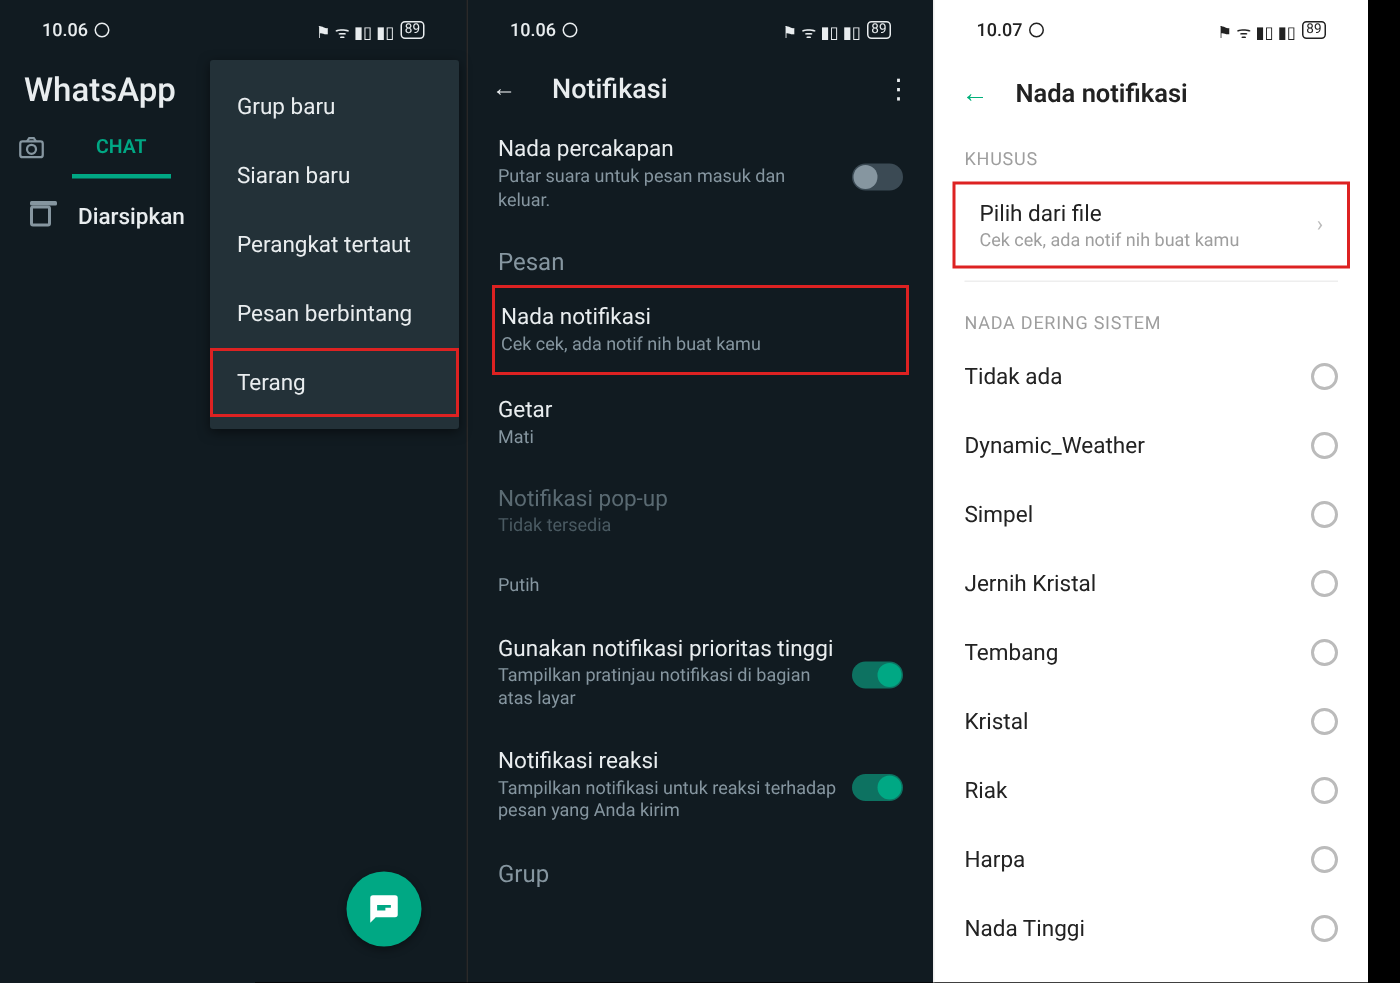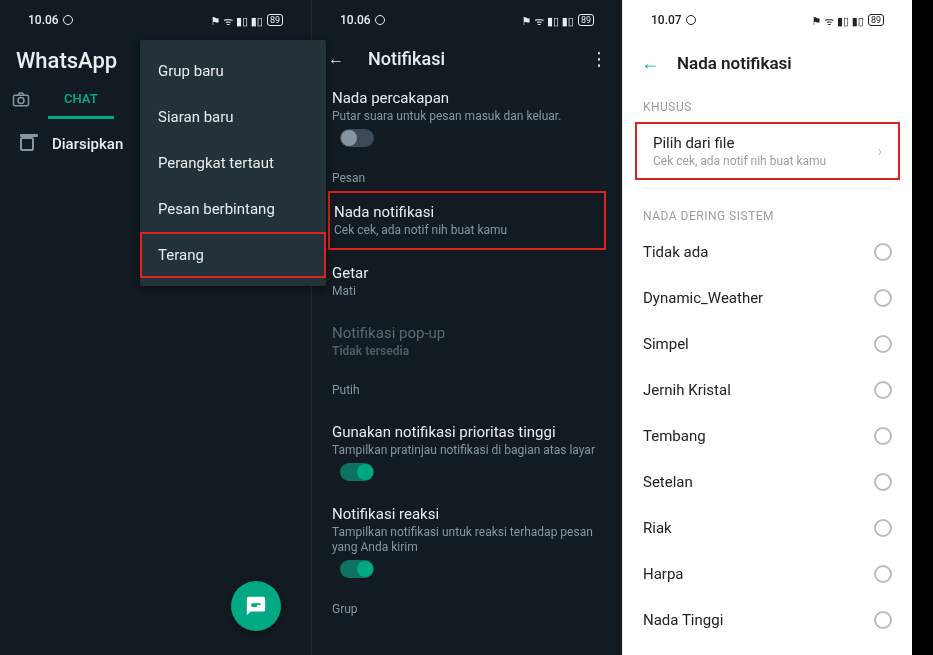--- a/index.html
+++ b/index.html
@@ -21,38 +21,38 @@
 .wa-title { color: #e9edef; font-size: 22px; font-weight: 500; }
 .wa-tabs { display: flex; align-items: center; padding: 0 12px; color: #8696a0; font-size: 13px; }
 .wa-tabs .cam { width: 20px; margin-right: 16px; }
 .wa-tabs .tab { padding: 10px 16px; font-weight: 600; }
 .wa-tabs .tab.active { color: #00a884; border-bottom: 3px solid #00a884; }
 
 .archived { display: flex; align-items: center; gap: 18px; padding: 16px 20px; color: #e9edef; font-size: 15px; font-weight: 500; }
 .archive-icon { width: 14px; height: 14px; border: 2px solid #8696a0; border-radius: 2px; position: relative; }
 .archive-icon::after { content:""; position:absolute; top:-5px; left:-2px; width:18px; height:3px; background:#8696a0; border-radius:1px; }
 
-.overflow-menu { position: absolute; top: 40px; left: 140px; width: 186px; background: #233138; border-radius: 2px; box-shadow: 0 2px 8px rgba(0,0,0,.5); padding: 8px 0; z-index: 5; }
+.overflow-menu { position: absolute; top: 40px; left: 140px; width: 166px; background: #233138; border-radius: 2px; box-shadow: 0 2px 8px rgba(0,0,0,.5); padding: 8px 0; z-index: 5; }
 .overflow-menu .item { padding: 14px 18px; color: #e9edef; font-size: 15px; }
 .hl-red { outline: 2px solid #d22; outline-offset: -2px; }
 
 .fab { position: absolute; bottom: 24px; right: 30px; width: 50px; height: 50px; background: #00a884; border-radius: 50%; display:flex; align-items:center; justify-content:center; color:#fff; font-size:20px; box-shadow: 0 2px 6px rgba(0,0,0,.4); }
 
 
 .appbar2 { display: flex; align-items: center; padding: 8px 16px; color: #e9edef; gap: 24px; }
 .appbar2 .title { font-size: 18px; font-weight: 500; flex: 1; }
 .dots { font-size: 18px; letter-spacing: -2px; }
 .settings-list { padding: 0 0 16px 0; }
 .setting-row { padding: 12px 20px; }
 .setting-row .label { color: #e9edef; font-size: 15px; margin-bottom: 2px; }
 .setting-row .sub { color: #8696a0; font-size: 12px; line-height: 1.3; }
 .setting-row.disabled .label { color: #5a6a72; }
-.setting-row.disabled .sub { color: #4a5a62; font-weight: bold; }
-.section-hdr { color: #8696a0; font-size: 12px; padding: 12px 20px 4px; }
-.row-flex { display:flex; justify-content:space-between; align-items:flex-start;flex-direction:column; }
+.setting-row.disabled .sub { color: #4a5a62; }
+.section-hdr { color: #8696a0; font-size: 16px; padding: 12px 20px 4px; }
+.row-flex { display:flex; justify-content:space-between; align-items:center; }
 .toggle { width: 34px; height: 18px; background: #3b4a54; border-radius: 9px; position: relative; flex-shrink:0; margin-top:4px; margin-left:8px; }
 .toggle::after { content:""; width:16px; height:16px; border-radius:50%; background:#8696a0; position:absolute; top:1px; left:1px; }
 .toggle.on { background: #0d7261; }
 .toggle.on::after { background:#00a884; left:auto; right:1px; }
 .hl-red2 { border:2px solid #d22; margin: 2px 16px; padding: 10px 4px 10px 4px; }
 
 
 .appbar3 { display:flex; align-items:center; gap:18px; padding: 12px 18px; }
 .appbar3 .back { color:#00b07a; font-size:18px; }
 .appbar3 .title { font-size:17px; font-weight:600; color:#222; }
@@ -213,21 +213,21 @@
     </div>
   <div class="row3">
       <span class="label">Jernih Kristal</span>
       <span class="radio"></span>
     </div>
   <div class="row3">
       <span class="label">Tembang</span>
       <span class="radio"></span>
     </div>
   <div class="row3">
-      <span class="label">Setelan</span>
+      <span class="label">Kristal</span>
       <span class="radio"></span>
     </div>
   <div class="row3">
       <span class="label">Riak</span>
       <span class="radio"></span>
     </div>
   <div class="row3">
       <span class="label">Harpa</span>
       <span class="radio"></span>
     </div>

